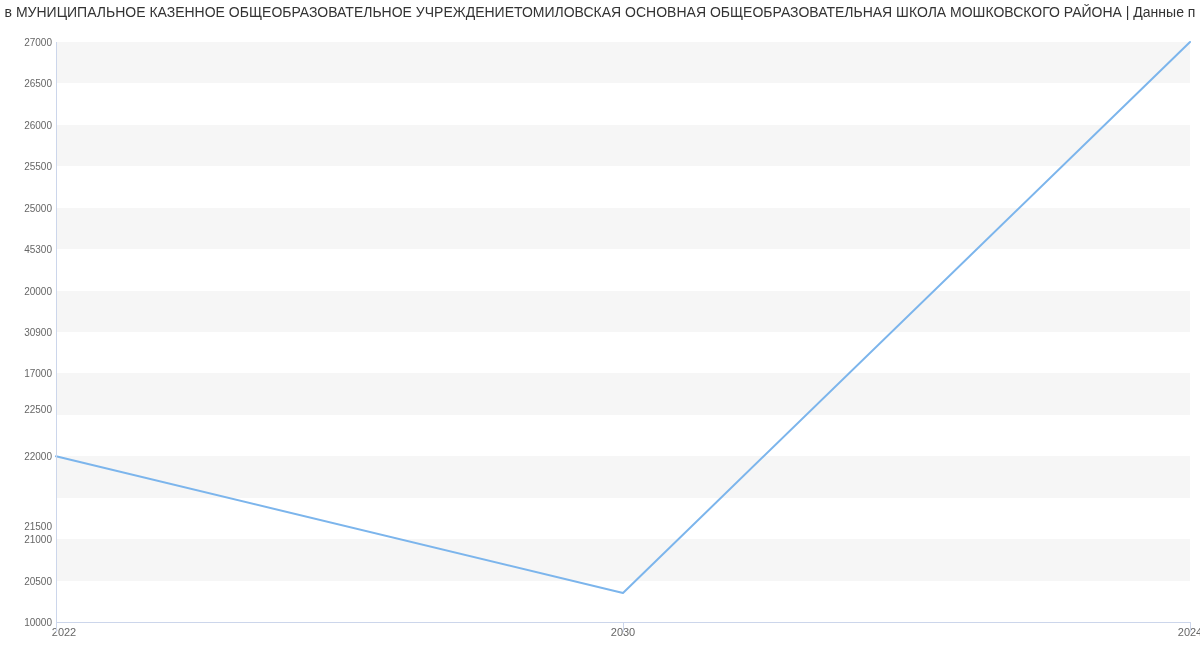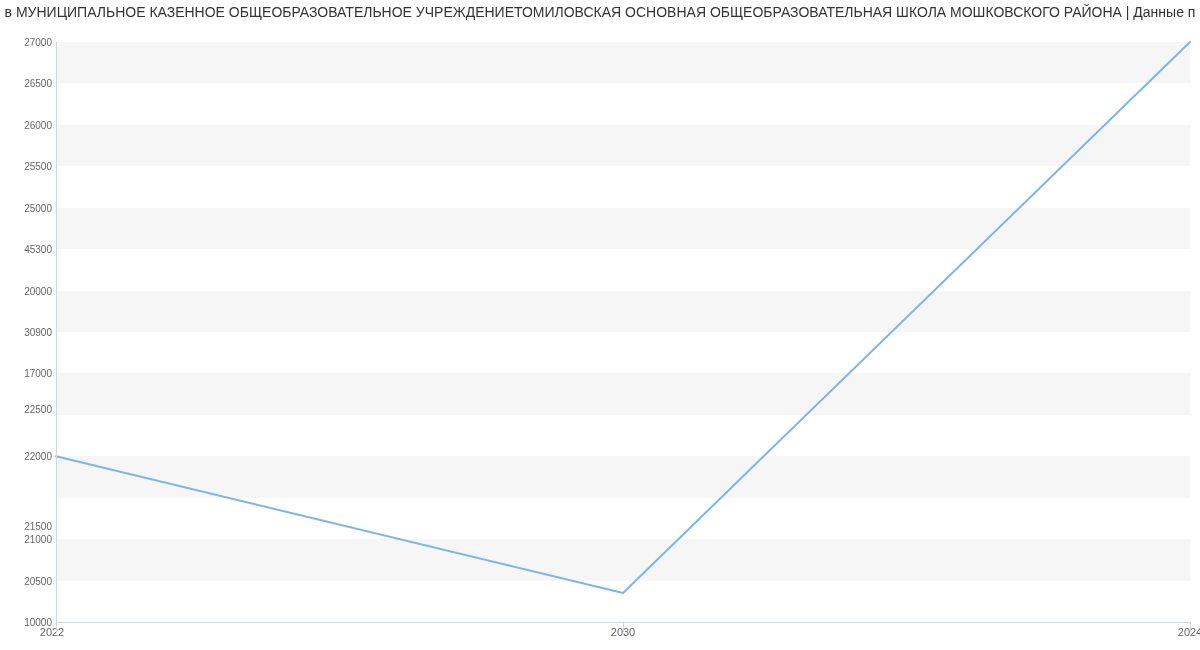--- a/index.html
+++ b/index.html
@@ -114,19 +114,19 @@
     <div class="y-tick-label" style="top: 409px;">22500</div>
     <div class="y-tick-label" style="top: 373.429px;">17000</div>
     <div class="y-tick-label" style="top: 332px;">30900</div>
     <div class="y-tick-label" style="top: 290.571px;">20000</div>
     <div class="y-tick-label" style="top: 249.143px;">45300</div>
     <div class="y-tick-label" style="top: 207.714px;">25000</div>
     <div class="y-tick-label" style="top: 166.286px;">25500</div>
     <div class="y-tick-label" style="top: 124.857px;">26000</div>
     <div class="y-tick-label" style="top: 83.4286px;">26500</div>
     <div class="y-tick-label" style="top: 42px;">27000</div>
-    <div class="x-tick-label" style="left: 52px;">2022</div>
+    <div class="x-tick-label" style="left: 64px;">2022</div>
     <div class="x-axis-tick" style="left: 56px;"></div>
     <div class="x-tick-label" style="left: 623px;">2030</div>
     <div class="x-axis-tick" style="left: 623px;"></div>
     <div class="x-tick-label" style="left: 1190px;">2024</div>
     <div class="x-axis-tick" style="left: 1190px;"></div>
   </div>
 
 </body></html>

